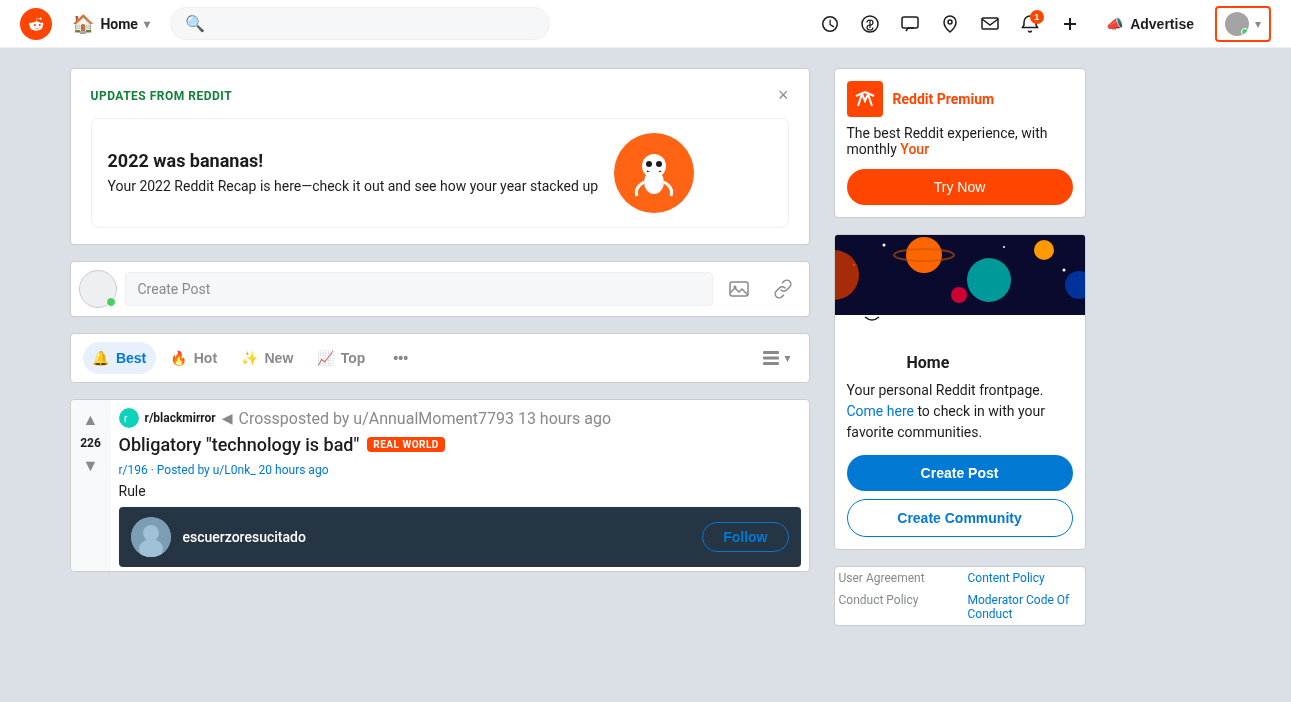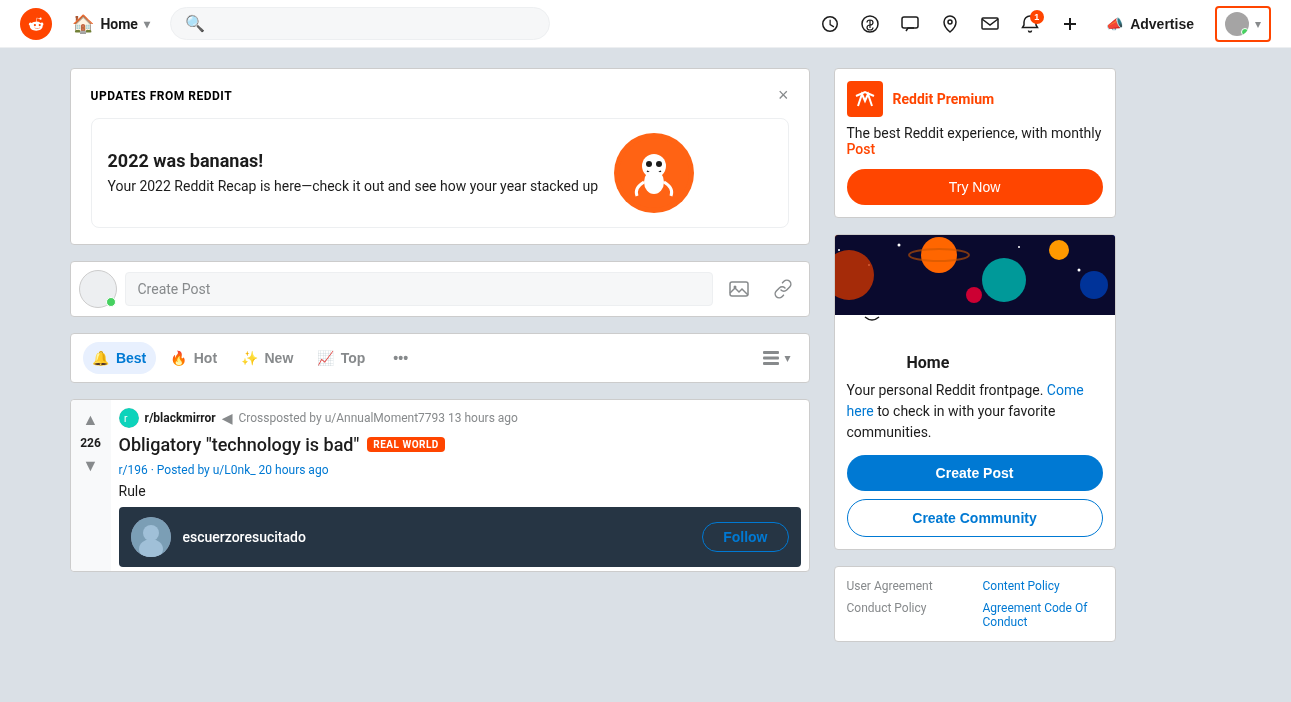--- a/index.html
+++ b/index.html
@@ -127,21 +127,21 @@
     }
     .updates-header {
       display: flex;
       justify-content: space-between;
       align-items: center;
       margin-bottom: 12px;
     }
     .updates-title {
       font-size: 12px;
       font-weight: 700;
-      color: #000000;
+      color: #15803d;
       letter-spacing: 0.5px;
       text-align: right;
     }
     .close-btn {
       background: none; border: none; cursor: pointer;
       font-size: 18px; color: #878a8c;
     }
     .update-item {
       background: white;
       border: 1px solid #edeff1;
@@ -333,21 +333,21 @@
       color: #0079d3;
       padding: 6px 20px;
       border-radius: 20px;
       font-weight: 700;
       font-size: 14px;
       cursor: pointer;
     }
 
     
     .right-col {
-      width: 282px;
+      width: 252px;
       flex-shrink: 0;
       display: flex;
       flex-direction: column;
       gap: 16px;
     }
 
     
     .premium-card {
       background: white;
       border: 1px solid #ccc;
@@ -441,21 +441,21 @@
       padding: 10px;
       font-size: 14px; font-weight: 700;
       cursor: pointer;
     }
 
     
     .footer-links {
       background: white;
       border: 1px solid #ccc;
       border-radius: 4px;
-      padding: 12px;
+      padding: 4px;
       display: grid;
       grid-template-columns: 1fr 1fr;
       gap: 8px 16px;
     }
     .footer-link {
       font-size: 12px; color: #878a8c; cursor: pointer;
     }
     .footer-link.blue { color: #0079d3; }
   </style>
 </head>
@@ -622,21 +622,21 @@
       <div class="post-content">
         <div class="post-meta">
           <div class="post-sub-avatar">
             <svg width="20" height="20" viewBox="0 0 20 20">
                 <circle cx="10" cy="10" r="10" fill="#0dd3bb"></circle>
                 <text x="5" y="14" font-size="10" fill="white">r</text>
               </svg>
           </div>
           <span class="post-sub">r/blackmirror</span>
           <span style="font-size:14px;">◀</span>
-          <span style="font-size:12px; color:#878a8c;">Crossposted by u/AnnualMoment7793 13 hours ago</span>
+          <span style="font-size:16px; color:#878a8c;">Crossposted by u/AnnualMoment7793 13 hours ago</span>
         </div>
         <div class="post-title">
           <span>Obligatory "technology is bad"</span>
           <span class="real-world-tag">REAL WORLD</span>
         </div>
         <div class="post-rule-meta">
           <span>r/196 · Posted by u/L0nk_ 20 hours ago</span>
         </div>
         <div style="font-size:14px; color:#1c1c1c; margin-bottom:8px;">Rule</div>
         <div class="post-preview">
@@ -665,21 +665,21 @@
             <path d="M8 22 L12 10 L15 17 L18 10 L22 22" stroke="white" stroke-width="2" fill="none"></path>
             <path d="M6 12 L15 8 L24 12" stroke="white" stroke-width="2" fill="none"></path>
           </svg>
         </div>
         <div>
           <div class="premium-name">Reddit Premium</div>
         </div>
       </div>
       <div class="premium-desc">
         <span>The best Reddit experience, with monthly</span>
-        <span class="premium-coins"> <span>Post</span></span>
+        <span class="premium-coins"> <span>Your</span></span>
       </div>
       <button class="try-now-btn">Try Now</button>
     </div>
 
     <div class="home-card">
       <div class="home-banner">
         
         <svg width="100%" height="80" viewBox="0 0 312 80" preserveAspectRatio="xMidYMid slice">
           <rect width="312" height="80" fill="#0a0a2e"></rect>
 
@@ -732,18 +732,18 @@
         </p>
         <button class="create-post-btn">Create Post</button>
         <button class="create-community-btn">Create Community</button>
       </div>
     </div>
 
     <div class="footer-links">
       <a class="footer-link">User Agreement</a>
       <a class="footer-link blue">Content Policy</a>
       <a class="footer-link">Conduct Policy</a>
-      <a class="footer-link blue">Agreement Code Of Conduct</a>
+      <a class="footer-link blue">Moderator Code Of Conduct</a>
     </div>
 
   </div>
 
 </div>
 
 </body></html>

